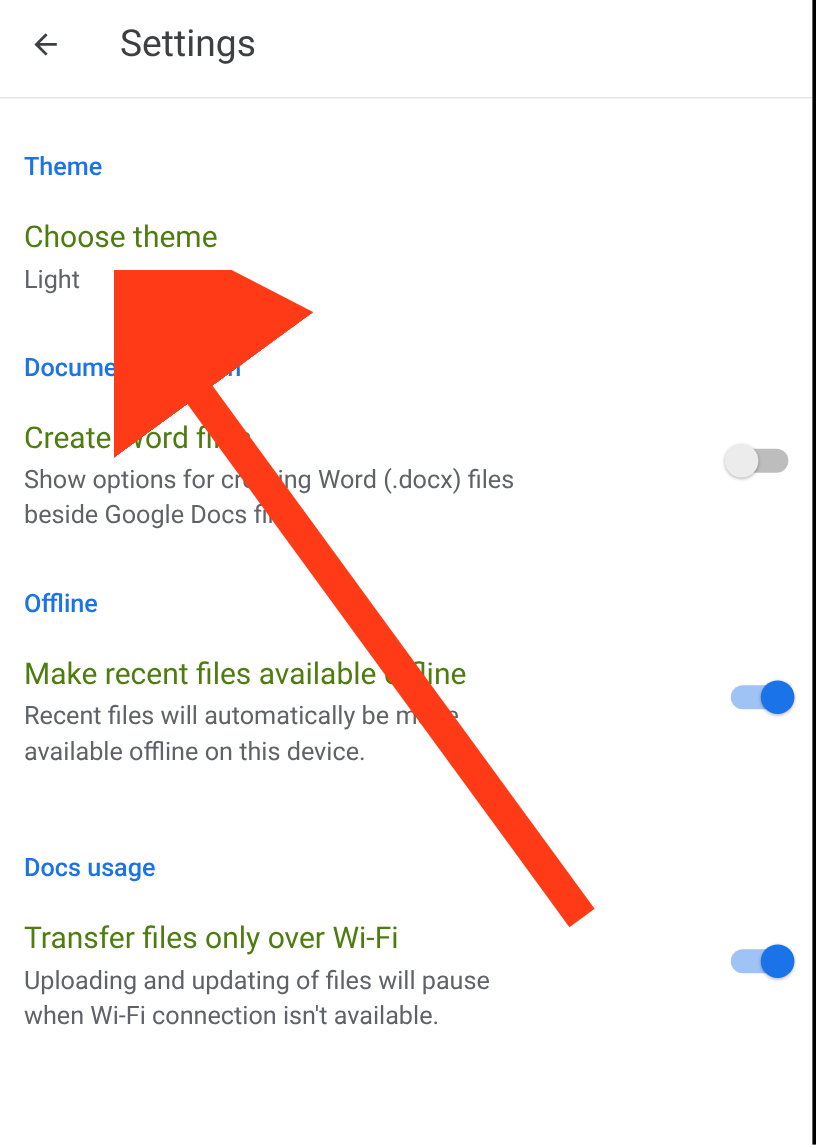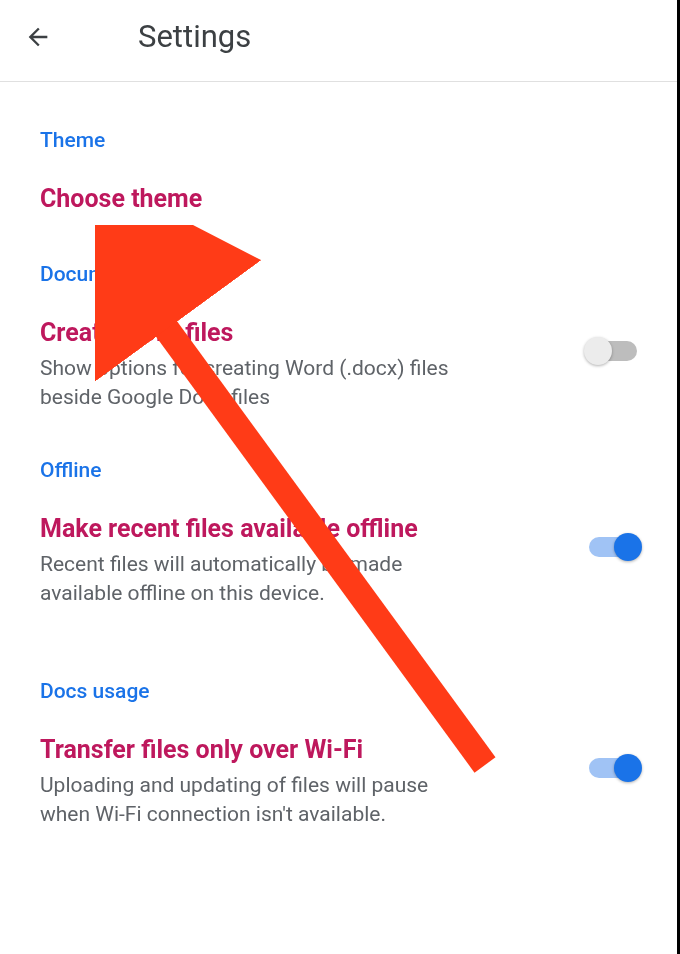--- a/index.html
+++ b/index.html
@@ -14,42 +14,41 @@
       height: 954px;
       position: relative;
       overflow: hidden;
       color: #202124;
     }
     .header {
       display: flex;
       align-items: center;
       padding: 18px 20px 26px 20px;
       border-bottom: 1px solid #e0e0e0;
-      gap: 38px;
     }
     .back-arrow {
       width: 36px;
       height: 36px;
       display: flex;
       align-items: center;
       justify-content: center;
       cursor: pointer;
     }
     .back-arrow svg {
       width: 28px;
       height: 28px;
     }
     .page-title {
       font-size: 31px;
       font-weight: 400;
       color: #3c4043;
       margin-left: 44px;
     }
     .content {
-      padding: 0 40px;
+      padding: 0 20px;
     }
     .section-label {
       color: #1a73e8;
       font-size: 21px;
       font-weight: 500;
       margin-top: 46px;
       margin-bottom: 30px;
     }
     .section-label.offline {
     }
@@ -61,22 +60,22 @@
       align-items: flex-start;
       justify-content: space-between;
       gap: 20px;
     }
     .setting-text {
       flex: 1;
       max-width: 440px;
     }
     .setting-title {
       font-size: 25px;
-      color: #be185d;
-      font-weight: 700;
+      color: #4d7c0f;
+      font-weight: 400;
       line-height: 1.35;
     }
     .setting-subtitle {
       font-size: 21px;
       color: #5f6368;
       font-weight: 400;
       margin-top: 4px;
       line-height: 1.4;
     }
     .toggle {
@@ -143,20 +142,21 @@
   </div>
   <div class="page-title">Settings</div>
 </div>
 
 <div class="content">
 
   <div class="section-label">Theme</div>
   <div class="setting-row">
     <div class="setting-text">
       <div class="setting-title">Choose theme</div>
+      <div class="setting-subtitle">Light</div>
     </div>
   </div>
 
   <div class="section-label">Document Creation</div>
   <div class="setting-row">
     <div class="setting-text">
       <div class="setting-title">Create Word files</div>
       <div class="setting-subtitle">Show options for creating Word (.docx) files beside Google Docs files</div>
     </div>
     <div class="toggle off">

